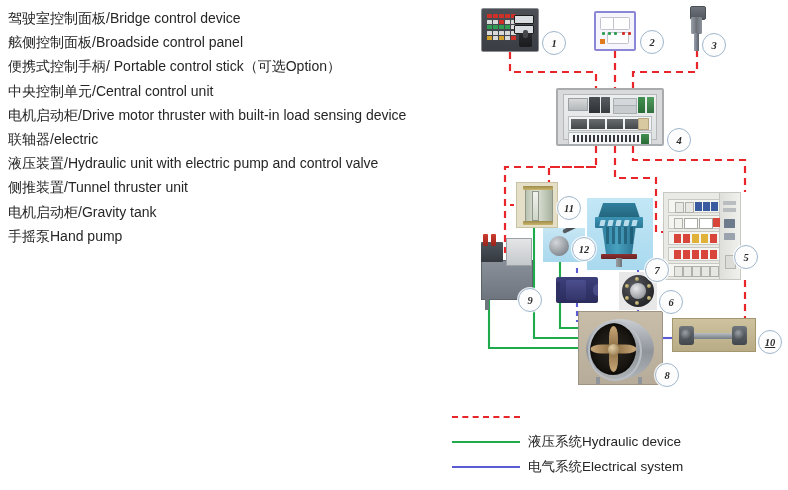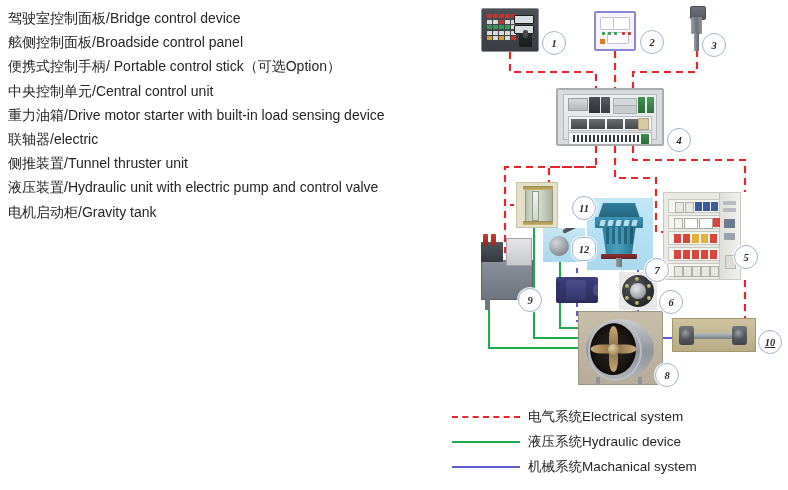--- a/index.html
+++ b/index.html
@@ -393,25 +393,26 @@
   }
 </style>
 </head>
 <body>
 
 <div id="legend-panel">
   <div class="legend-row">驾驶室控制面板/Bridge control device</div>
   <div class="legend-row">舷侧控制面板/Broadside control panel</div>
   <div class="legend-row">便携式控制手柄/ Portable control stick（可选Option）</div>
   <div class="legend-row">中央控制单元/Central control unit</div>
-  <div class="legend-row">重力油箱/Drive motor starter with built-in load sensing device</div>
+  <div class="legend-row">电机启动柜/Drive motor thruster with built-in load sensing device</div>
   <div class="legend-row">联轴器/electric</div>
+  <div class="legend-row">液压装置/Hydraulic unit with electric pump and control valve</div>
   <div class="legend-row">侧推装置/Tunnel thruster unit</div>
-  <div class="legend-row">液压装置/Hydraulic unit with electric pump and control valve</div>
   <div class="legend-row">电机启动柜/Gravity tank</div>
+  <div class="legend-row">手摇泵Hand pump</div>
 </div>
 
 <div id="diagram">
 
   <svg id="wires" viewBox="0 0 788 400">
     <g fill="none" stroke="#e8262a" stroke-width="2.2" stroke-dasharray="7,5">
 
       <path d="M510,52 L510,72 L596,72 L596,88"></path>
 
       <path d="M615,51 L615,88"></path>
@@ -560,27 +561,27 @@
     </div>
   </div>
   <div class="badge" style="left:667px; top:128px;">4</div>
 
   <div class="node" id="node-11">
     <div id="gt-body"></div>
     <div class="gt-cap" style="top:3px;"></div>
     <div class="gt-cap" style="top:38px;"></div>
     <div class="gt-glass"></div>
   </div>
-  <div class="badge" style="left:572px; top:196px;">11</div>
+  <div class="badge" style="left:557px; top:196px;">11</div>
 
   <div class="node" id="node-12">
     <div id="hp-body"></div>
     <div id="hp-lever"></div>
   </div>
-  <div class="badge" style="left:572px; top:237px;border-radius:9px;">12</div>
+  <div class="badge" style="left:572px; top:237px;">12</div>
 
   <div class="node" id="node-9">
     <div id="hy-tank"></div>
     <div id="hy-box"></div>
     <div id="hy-pump"></div>
     <div class="hy-valve" style="left:6px;"></div>
     <div class="hy-valve" style="left:14px;"></div>
     <div class="leg" style="left:8px;"></div>
     <div class="leg" style="left:46px;"></div>
   </div>
@@ -694,23 +695,22 @@
     <div class="pt-eye" style="left:8px;"></div>
     <div class="pt-eye" style="right:10px;"></div>
   </div>
   <div class="badge" style="left:758px; top:330px;text-decoration:underline;">10</div>
 
 </div>
 
 <div id="system-legend">
   <div class="sys-row">
     <div class="sys-swatch" style="border-top:2.4px dashed #e8262a;"></div>
-    <div class="sys-label">电气系统Electrical system</div>
   </div>
   <div class="sys-row">
     <div class="sys-swatch" style="border-top:2.4px solid #1faa4b;"></div>
     <div class="sys-label">液压系统Hydraulic device</div>
   </div>
   <div class="sys-row">
     <div class="sys-swatch" style="border-top:2.4px solid #5b5bd6;"></div>
-    <div class="sys-label">机械系统Machanical system</div>
+    <div class="sys-label">电气系统Electrical system</div>
   </div>
 </div>
 
 </body></html>

